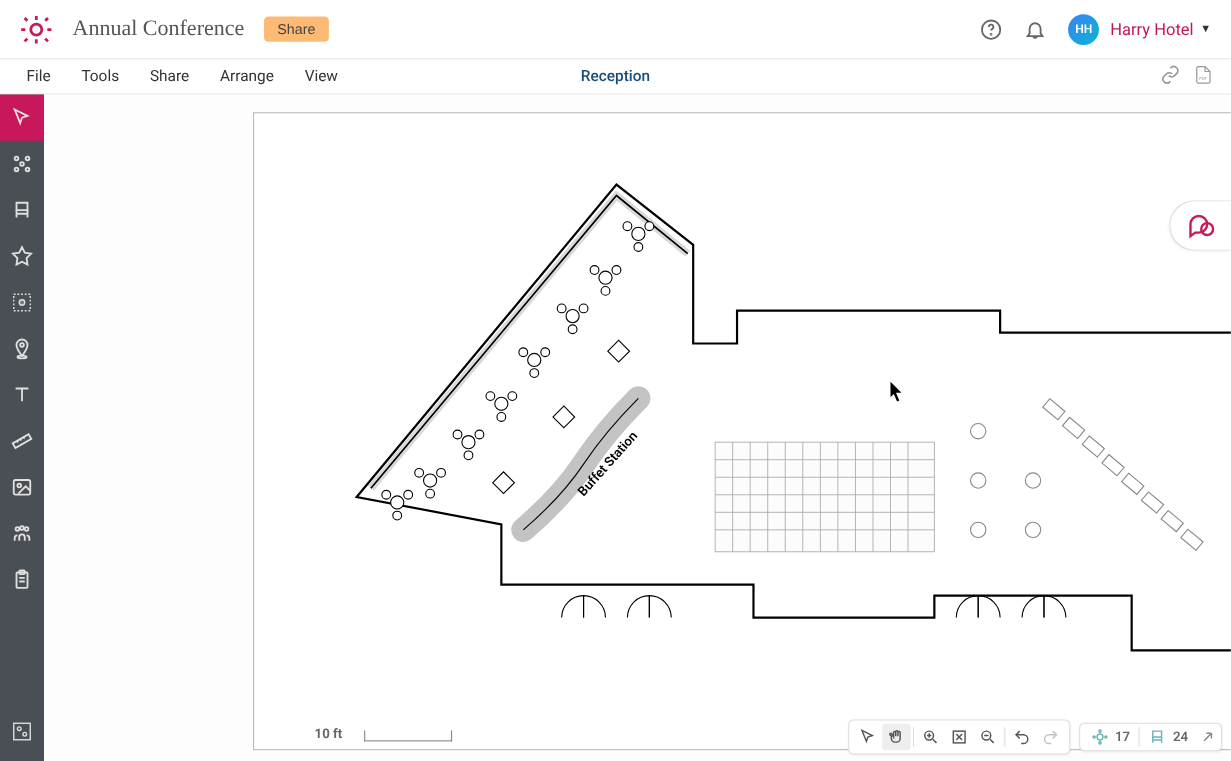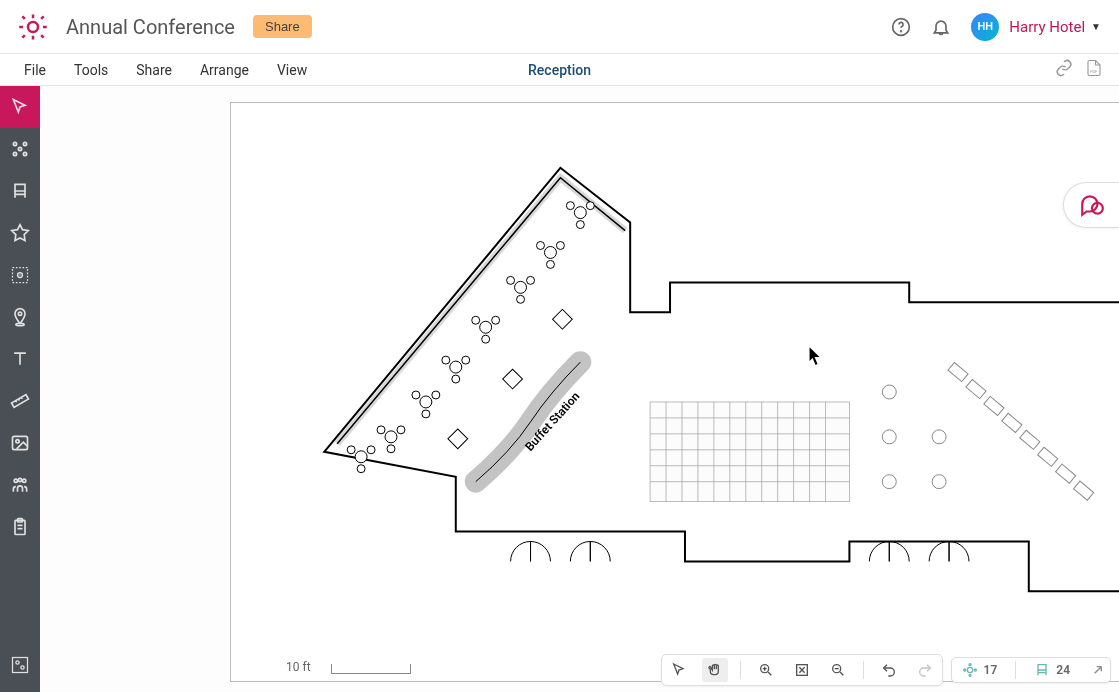--- a/index.html
+++ b/index.html
@@ -1,21 +1,21 @@
 <!DOCTYPE html>
 <html><head>
 <meta charset="utf-8">
 <style>
 * { box-sizing: border-box; margin: 0; padding: 0; }
 body { font-family: -apple-system, BlinkMacSystemFont, "Segoe UI", Roboto, sans-serif; font-size: 14px; color: #333; overflow: hidden; width: 1119px; height: 692px; position: relative; background: #fff; }
 
 
 .topbar { height: 54px; display: flex; align-items: center; padding: 0 18px; border-bottom: 1px solid #e5e5e5; }
 .logo { width: 30px; height: 30px; margin-right: 18px; color: #c8185b; }
-.title { font-size: 20px; color: #555; font-weight: 400; }
+.title { font-size: 20px; color: #555; font-weight: 400; font-family: Liberation Serif, serif; }
 .share-btn { margin-left: 18px; background: #fdba74; border-radius: 4px; padding: 4px 12px; font-size: 13px; color: #444; cursor: pointer; border: none; }
 .topbar-spacer { flex: 1; }
 .tb-icon { width: 20px; height: 20px; margin: 0 10px; color: #666; cursor: pointer; }
 .avatar { width: 28px; height: 28px; border-radius: 50%; background: linear-gradient(135deg,#3b82f6,#06b6d4); color: #fff; display: flex; align-items: center; justify-content: center; font-size: 11px; font-weight: 600; margin: 0 10px; }
 .username { font-size: 15px; color: #be185d; margin-right: 6px; }
 .dropdown-caret { font-size: 10px; color: #333; }
 
 
 .menubar { height: 32px; display: flex; align-items: center; padding: 0 10px; border-bottom: 1px solid #e5e5e5; font-size: 14px; color: #333; position: relative; }
 .menubar .menu-item { padding: 0 14px; cursor: pointer; }
@@ -28,30 +28,30 @@
 .sidebar .tool { width: 40px; height: 42px; display: flex; align-items: center; justify-content: center; color: #e0e0e0; cursor: pointer; }
 .sidebar .tool.active { background: #c8185b; }
 .sidebar .tool svg { width: 20px; height: 20px; }
 .sidebar .bottom-tool { margin-top: auto; margin-bottom: 6px; }
 
 
 .canvas-wrap { position: absolute; left: 40px; top: 86px; right: 0; bottom: 0; background: #fdfdfd; overflow: hidden; }
 .floorplan-frame { position: absolute; left: 190px; top: 16px; width: 900px; height: 580px; border: 1px solid #bbb; background: #fff; }
 .floorplan-svg { width: 100%; height: 100%; }
 .buffet-label { font-size: 12px; font-weight: 600; fill: #000; }
-.scale-label { position: absolute; left: 246px; bottom: 18px; font-size: 12px; color: #666; display:flex; align-items:flex-end; gap:16px;}
+.scale-label { position: absolute; left: 246px; bottom: 18px; font-size: 12px; color: #666; display:flex; align-items:flex-end; gap:16px;font-weight:bold;}
 .scale-label .scale-bar { display:inline-block; width:80px; height:10px; border-left:1px solid #888; border-right:1px solid #888; border-bottom:1px solid #888; margin-left:4px; }
 
 
 .chat-tab { position: absolute; right: 0; top: 96px; width: 56px; height: 46px; background: #fff; border: 1px solid #ddd; border-right: none; border-radius: 24px 0 0 24px; display: flex; align-items: center; justify-content: center; box-shadow: -1px 1px 3px rgba(0,0,0,0.05); cursor: pointer; }
 .chat-tab svg { width: 26px; height: 26px; color: #c8185b; }
 
 
 .bottom-controls { position: absolute; right: 8px; bottom: 6px; display: flex; align-items: center; gap: 8px; }
-.ctrl-group { background: #fff; border: 1px solid #ddd; border-radius: 5px; display: flex; align-items: center; padding: 3px 4px; gap: 10px; box-shadow: 0 1px 2px rgba(0,0,0,0.05);}
+.ctrl-group { background: #fff; border: 1px solid #ddd; border-radius: 5px; display: flex; align-items: center; padding: 3px 4px; gap: 0; box-shadow: 0 1px 2px rgba(0,0,0,0.05);}
 .ctrl-btn { width: 26px; height: 24px; display: flex; align-items: center; justify-content: center; color: #555; cursor: pointer; border-radius: 3px; }
 .ctrl-btn.active { background: #eee; }
 .ctrl-btn svg { width: 16px; height: 16px; }
 .ctrl-sep { width: 1px; height: 18px; background: #ddd; margin: 0 2px; }
 .count-block { display: flex; align-items: center; gap: 6px; padding: 0 6px; }
 .count-block svg { width: 16px; height: 16px; }
 .count-block .num { font-size: 12px; font-weight: 600; color: #666; }
 .expand-btn { width: 16px; height:16px; color:#888; cursor:pointer; margin-left:4px;}
 </style>
 </head>

